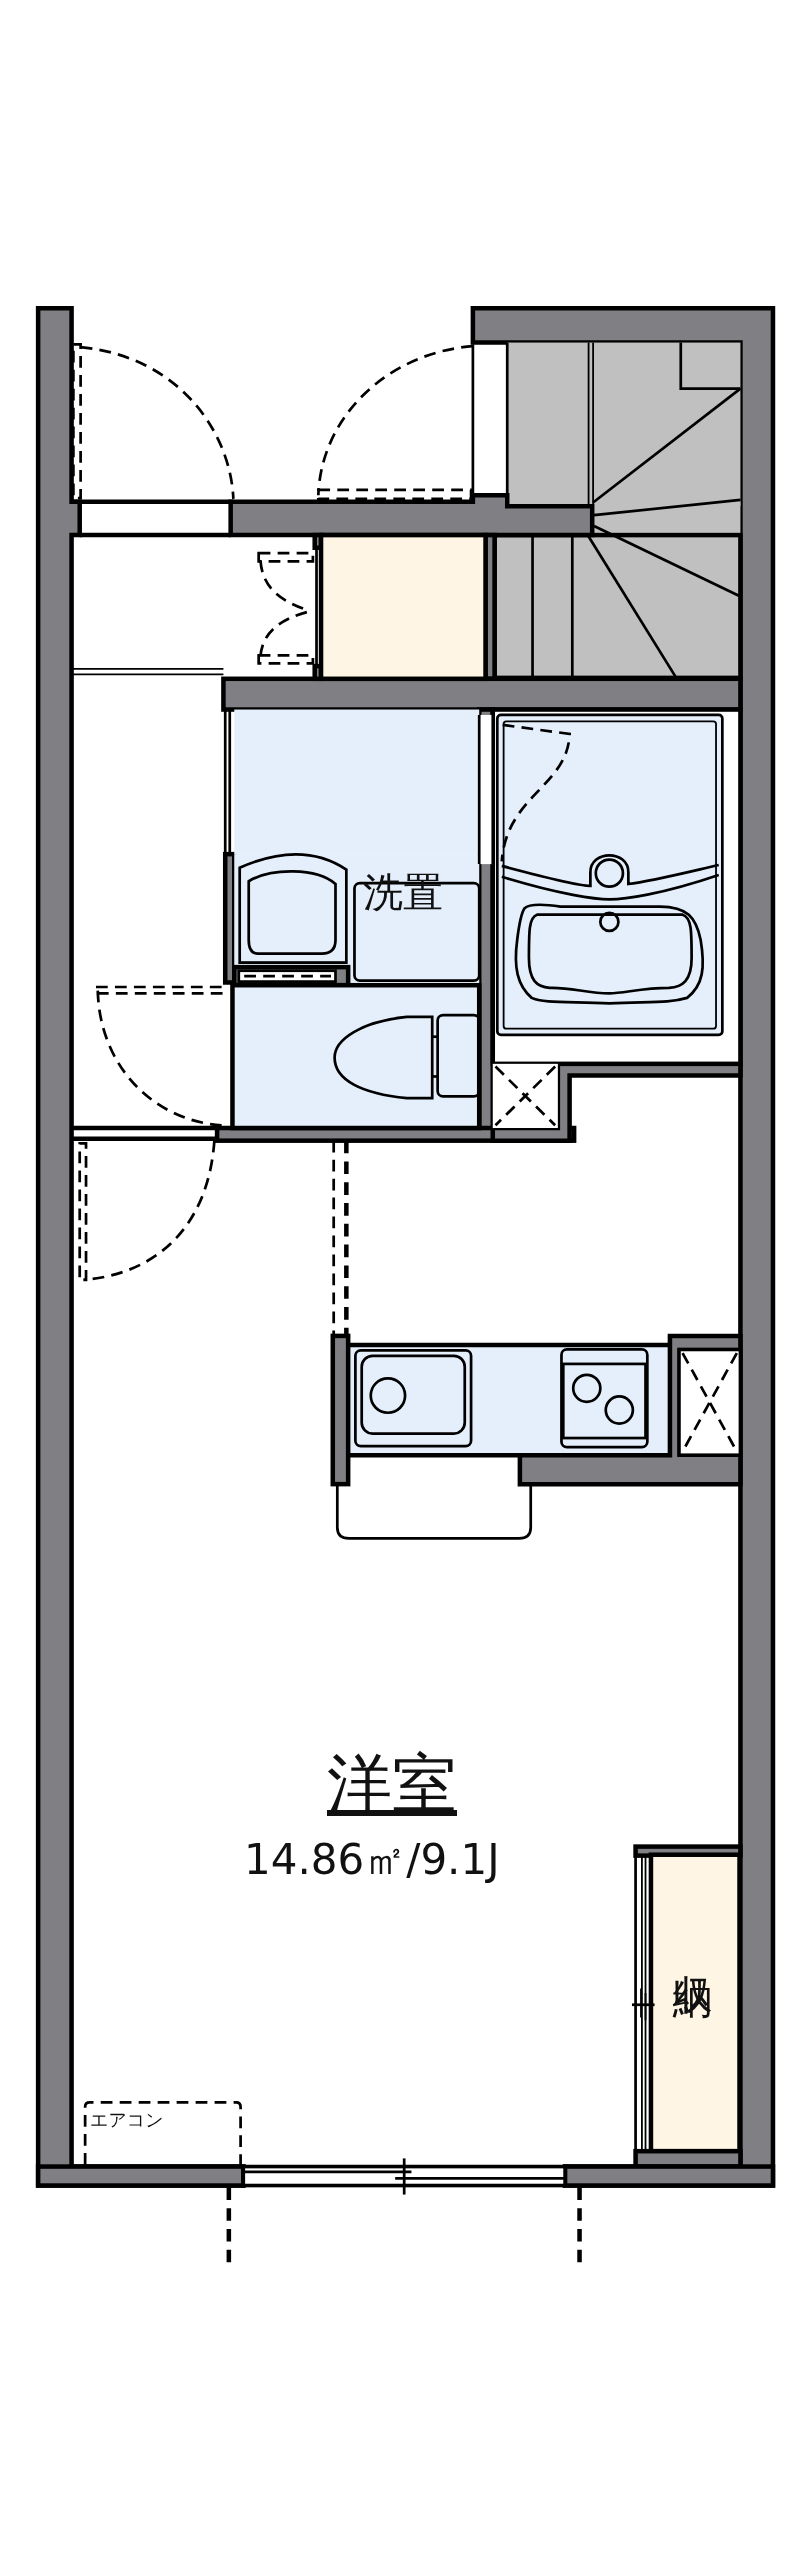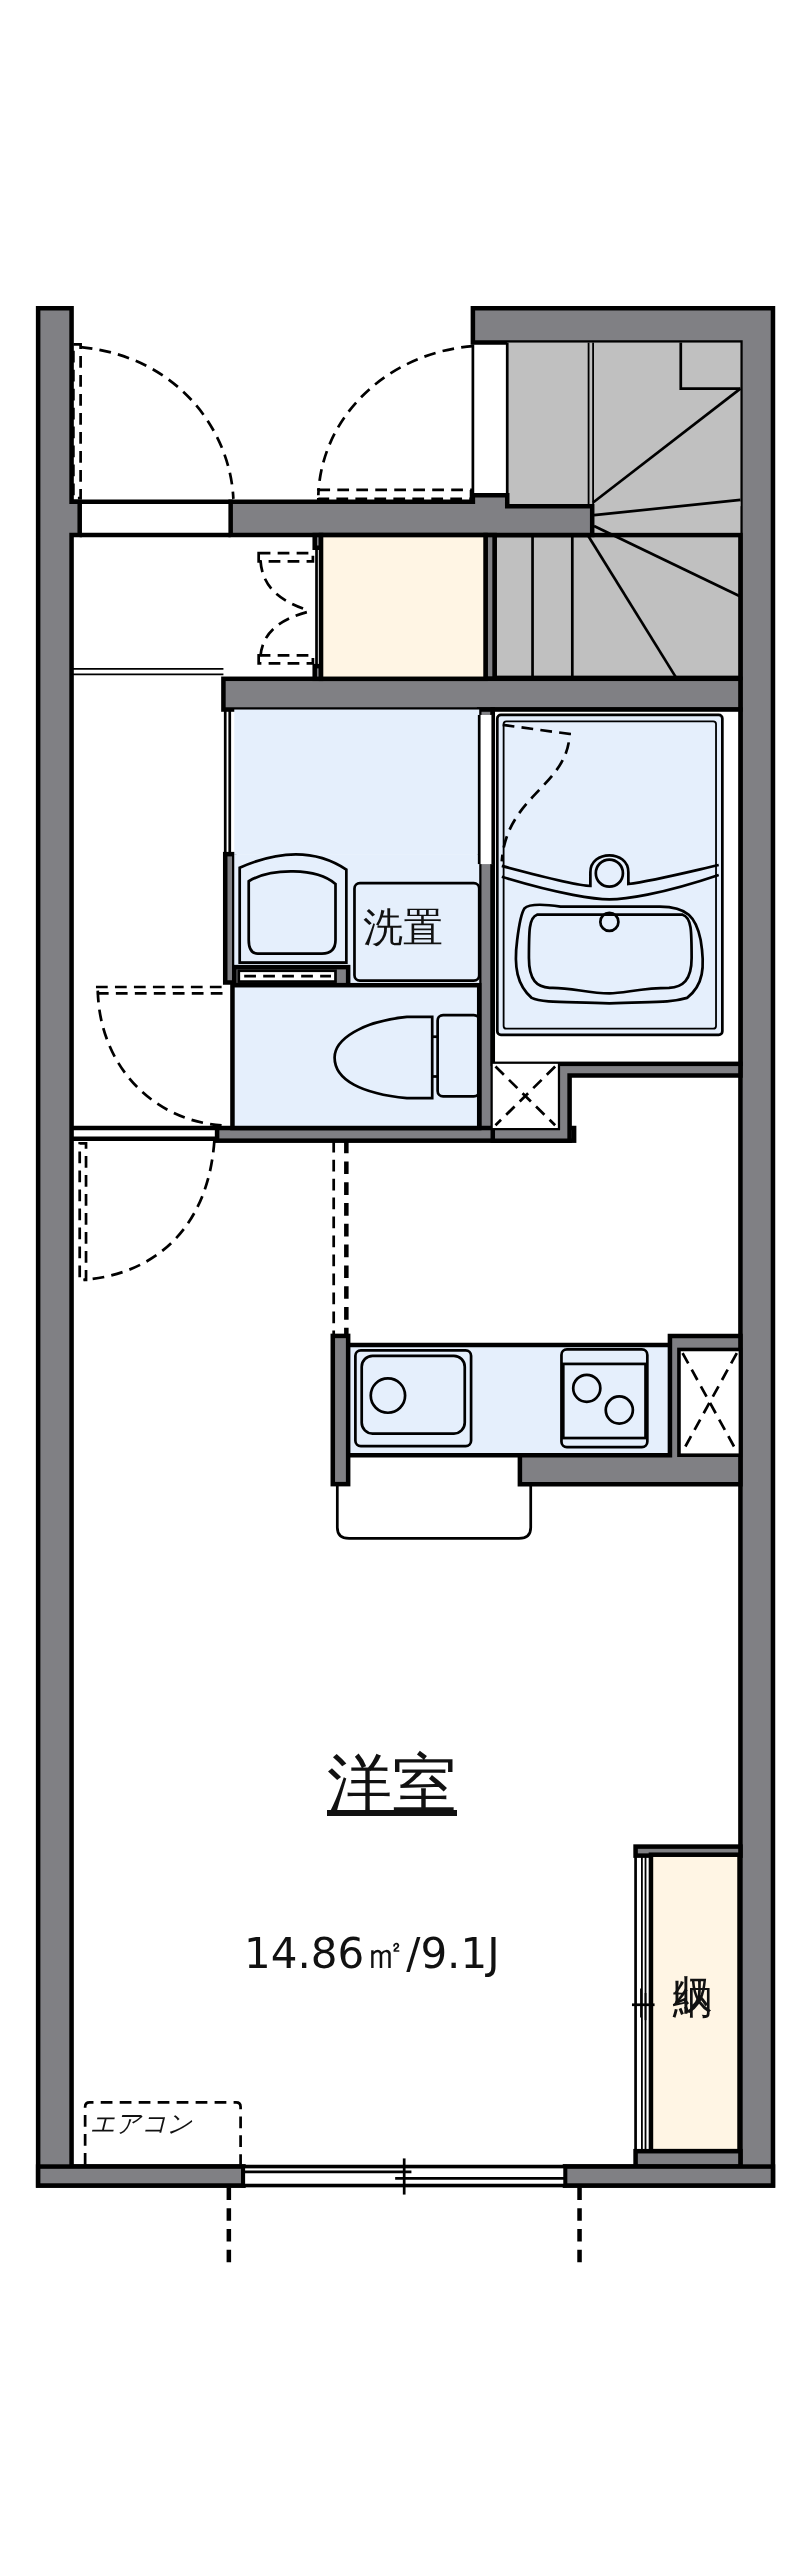--- a/index.html
+++ b/index.html
@@ -203,22 +203,22 @@
   <g>
     <line class="dash-thick" x1="253" y1="2420" x2="253" y2="2510"></line>
     <line class="dash-thick" x1="641" y1="2420" x2="641" y2="2510"></line>
   </g>
 
   <g>
     <path class="dash" d="M94,2395 V2331 C94,2328 96,2326 99,2326 H261 C264,2326 266,2328 266,2331 V2395" stroke-dasharray="8 6"></path>
   </g>
 </svg>
 
-<div class="label" style="left:363px; top:907px; font-size:40px;">洗置</div>
+<div class="label" style="left:363px; top:872px; font-size:40px;">洗置</div>
 
 <div class="label" style="left:327px; top:1751px; font-size:65px;text-decoration:underline;">洋室</div>
 
-<div class="label" style="left:244px; top:1933px; font-size:42px;">14.86㎡/9.1J</div>
+<div class="label" style="left:244px; top:1839px; font-size:42px;">14.86㎡/9.1J</div>
 
 <div class="label vertical" style="left:673px; top:1943px; font-size:40px;">収納</div>
 
-<div class="label" style="left:90px; top:2111px; font-size:25px;font-style:italic;">エアコン</div>
+<div class="label" style="left:90px; top:2111px; font-size:18px;">エアコン</div>
 
 
 </body></html>

